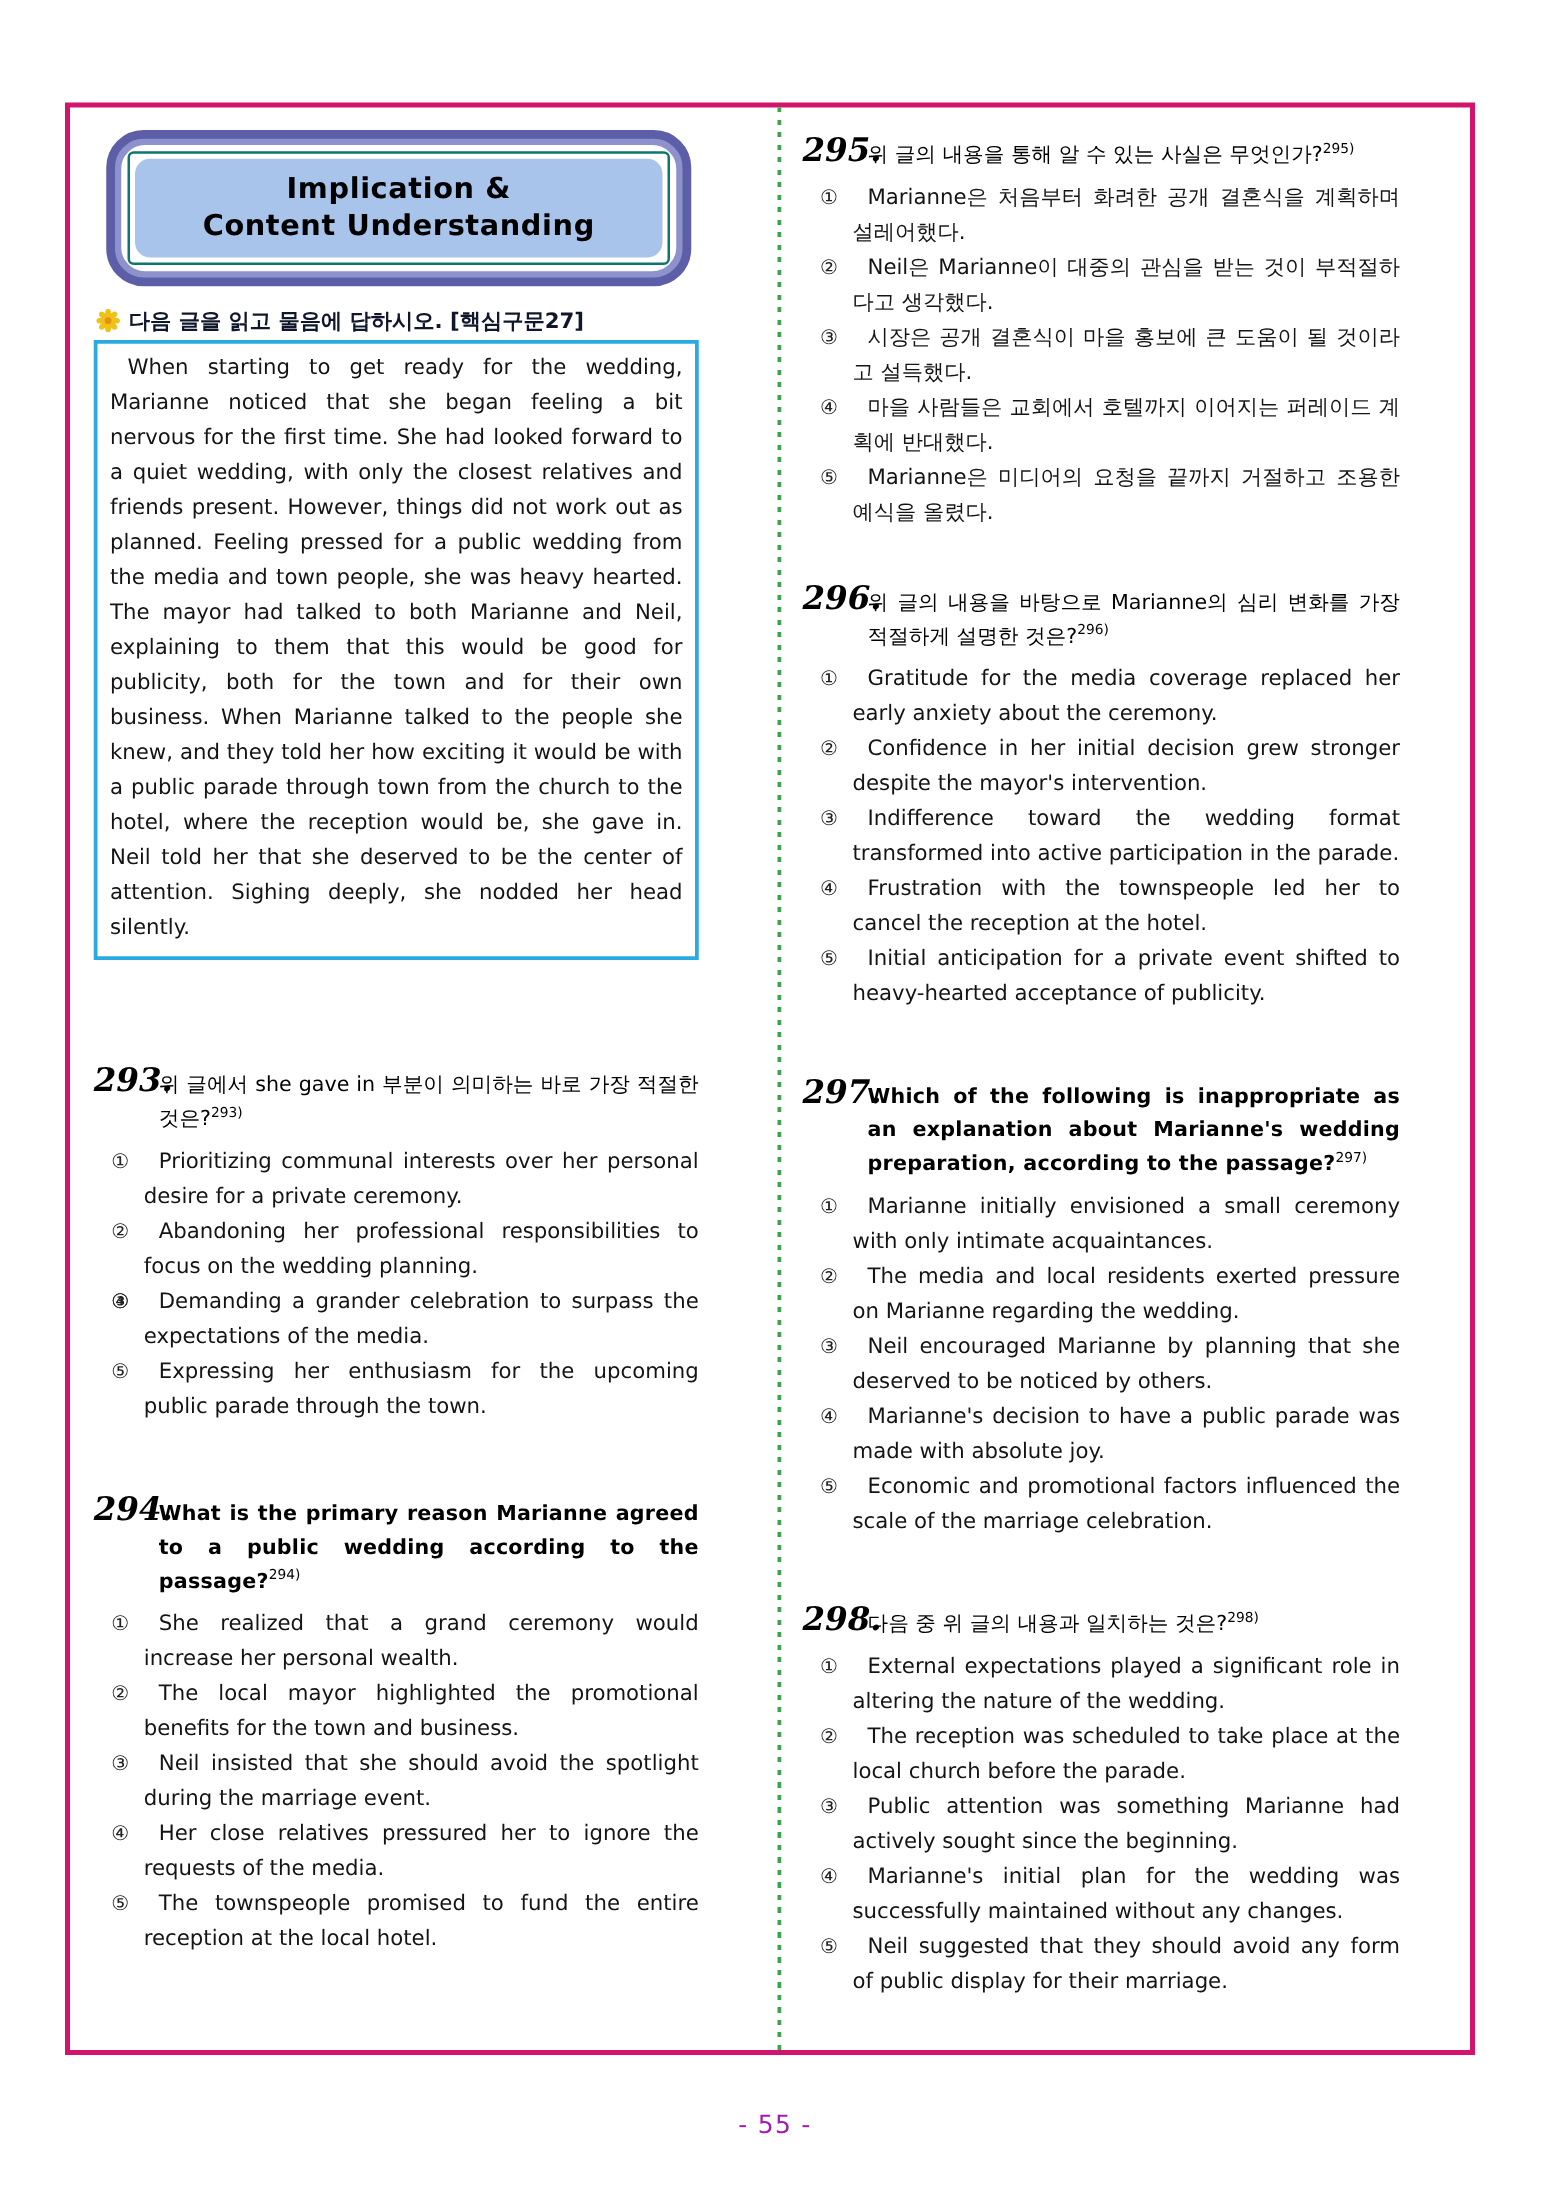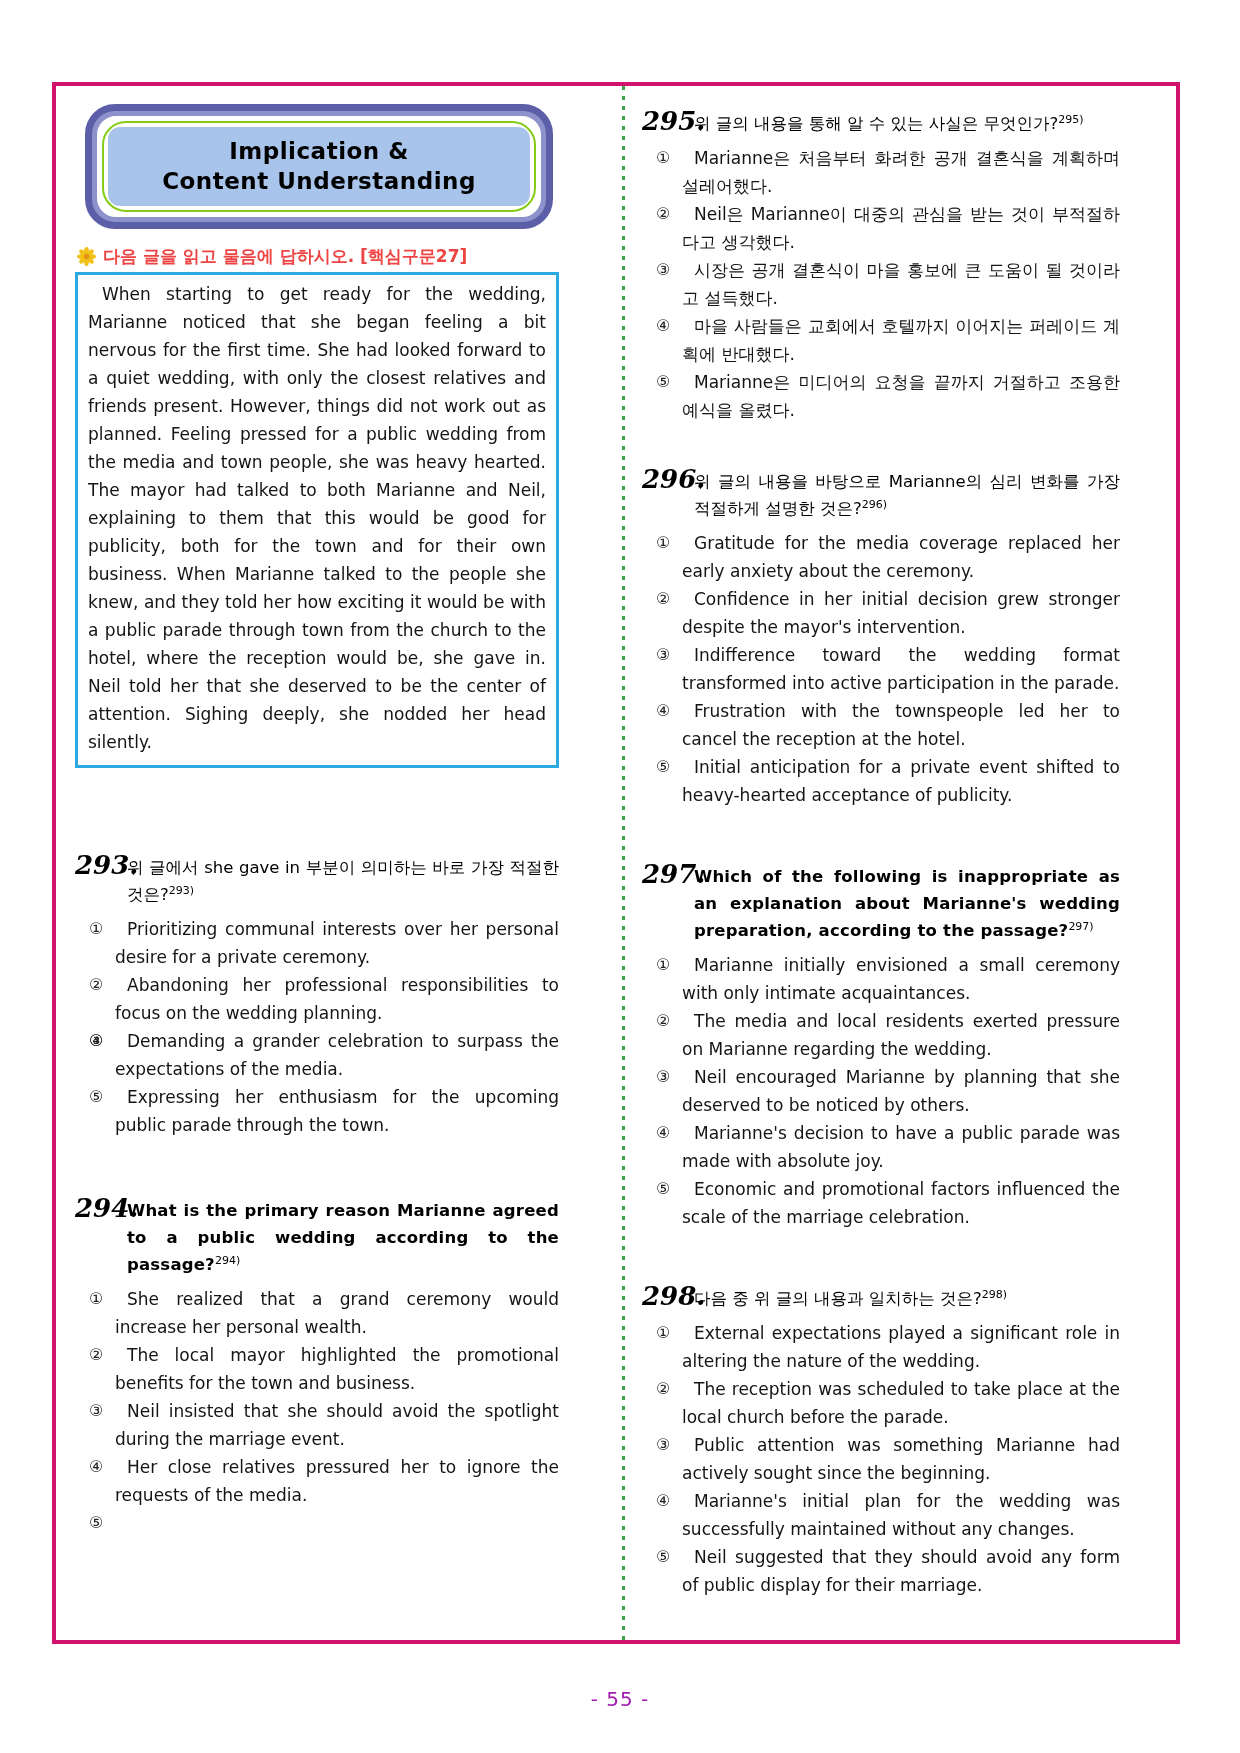--- a/index.html
+++ b/index.html
@@ -31,36 +31,36 @@
   .title-outer{
     margin:18px 6px 0 10px;
     border:7px solid #5c5fa8;border-radius:30px;
     padding:2px;background:#8d92cc;
   }
   .title-mid{
     border:3px solid #8d92cc;border-radius:22px;
     background:#ffffff;padding:5px;
   }
   .title-ring{
-    border:2px solid #84cc16;border-radius:24px;
+    border:2px solid #0f766e;border-radius:5px;
     background:#ffffff;padding:4px;
   }
   .title-fill{
     background:#a9c4ea;border-radius:12px;
     text-align:center;padding:9px 4px 10px 4px;
   }
   .title-text{
     font-weight:bold;font-size:23px;line-height:30px;
     letter-spacing:.5px;color:#000;
   }
 
   
   .instruction{
     margin:16px 0 4px 2px;
-    font-weight:bold;font-size:17px;color:#ef4444;
+    font-weight:bold;font-size:17px;color:#0f172a;
     display:flex;align-items:center;gap:7px;
   }
   .flower{display:inline-flex;flex:0 0 auto;}
 
   
   .passage-box{
     border:3px solid #2aaae1;
     padding:5px 10px 9px 10px;
     box-sizing:border-box;
   }
@@ -177,21 +177,21 @@
   <div class="question" id="q294">
     <div class="qhead">
       <span class="qnum">294.</span>
       <span class="qstem en"><span class="qstem-text">What is the primary reason Marianne agreed to a public wedding according to the passage?</span><sup class="qsup">294)</sup></span>
     </div>
     <div class="options">
             <p class="option"><span class="optnum">①</span><span>She realized that a grand ceremony would increase her personal wealth.</span></p>
             <p class="option"><span class="optnum">②</span><span>The local mayor highlighted the promotional benefits for the town and business.</span></p>
             <p class="option"><span class="optnum">③</span><span>Neil insisted that she should avoid the spotlight during the marriage event.</span></p>
             <p class="option"><span class="optnum">④</span><span>Her close relatives pressured her to ignore the requests of the media.</span></p>
-            <p class="option"><span class="optnum">⑤</span></p>
+            <p class="option"><span class="optnum">⑤</span><span>The townspeople promised to fund the entire reception at the local hotel.</span></p>
           </div>
   </div>
 </div>
 
     <div class="column col-right">
 
   <div class="question" id="q295">
     <div class="qhead">
       <span class="qnum">295.</span>
       <span class="qstem ko"><span class="qstem-text">위 글의 내용을 통해 알 수 있는 사실은 무엇인가?</span><sup class="qsup">295)</sup></span>

